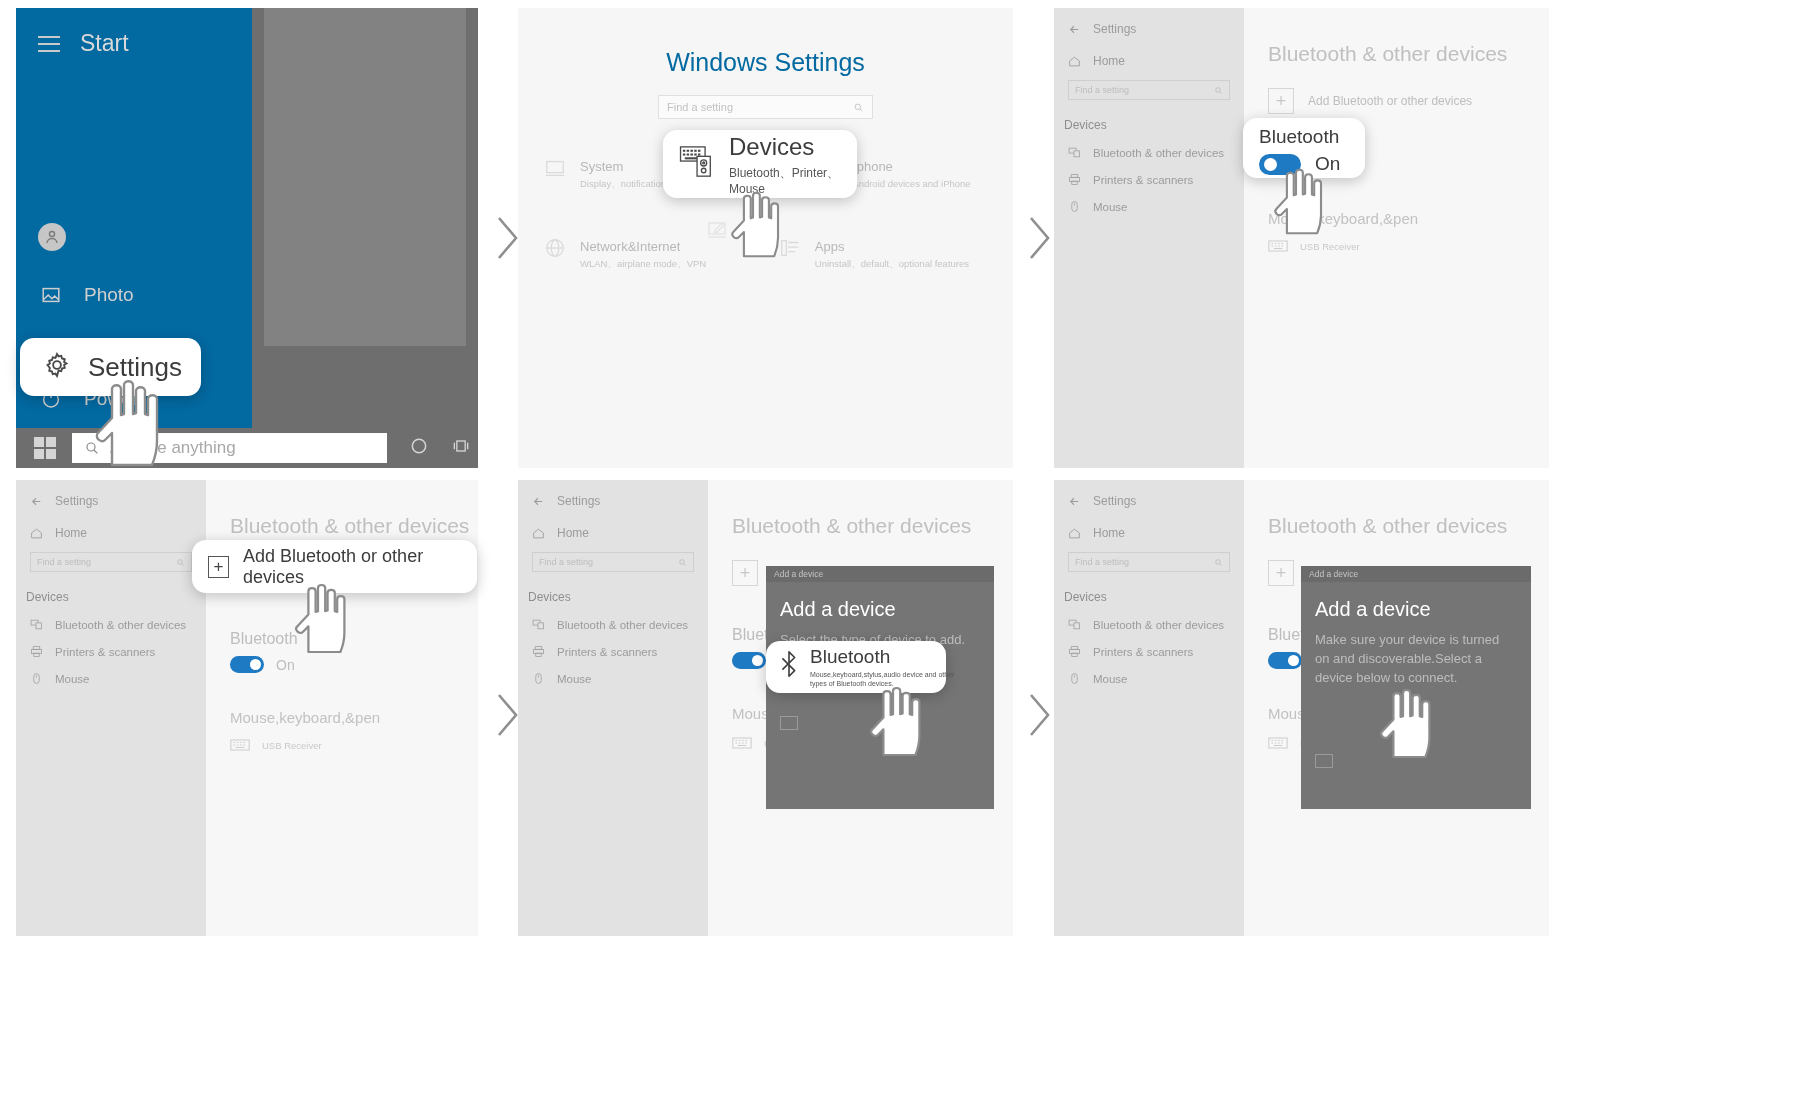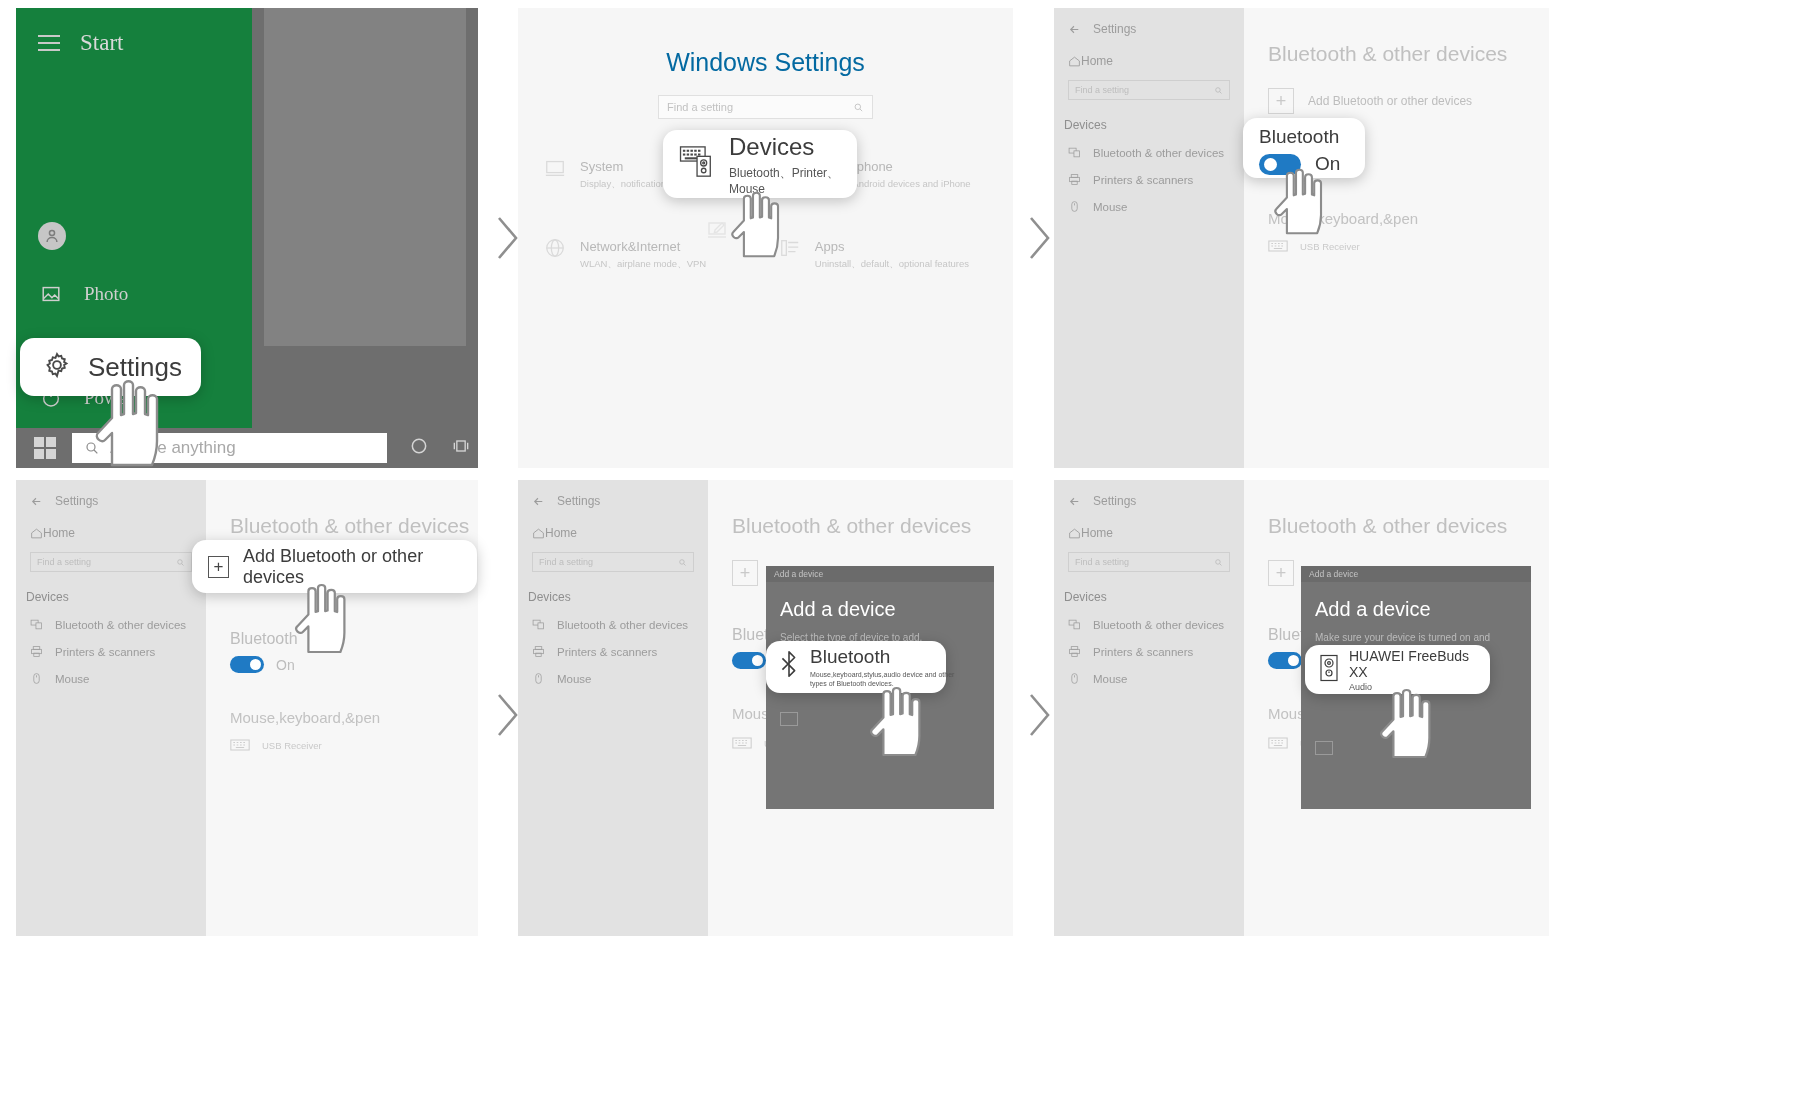--- a/index.html
+++ b/index.html
@@ -10,21 +10,21 @@
   }
   .stage{position:relative;width:1814px;height:1106px;}
 
   
   .panel{position:absolute;overflow:hidden;background:#f7f7f7;}
   .arrow{position:absolute;width:40px;height:60px;}
   .arrow svg{width:100%;height:100%;}
 
   
   .startmenu{background:#6e6e6e;}
-  .sm-left{position:absolute;left:0;top:0;width:236px;bottom:0;background:#15803d;font-family:Liberation Serif, serif;}
+  .sm-left{position:absolute;left:0;top:0;width:236px;bottom:0;background:#0369a1;}
   .sm-right{position:absolute;left:236px;top:0;right:0;bottom:0;background:#6e6e6e;}
   .sm-hdr{display:flex;align-items:center;gap:20px;padding:22px 0 0 22px;}
   .ham{width:22px;height:16px;display:flex;flex-direction:column;justify-content:space-between;}
   .ham i{display:block;height:2px;background:#c9c9c9;}
   .sm-title{color:#d9d9d9;font-size:23px;}
   .sm-item{display:flex;align-items:center;gap:22px;padding-left:24px;color:#cfcfcf;font-size:19px;height:52px;}
   .sm-ico{width:22px;height:22px;flex:0 0 22px;display:flex;align-items:center;justify-content:center;}
   .sm-ico svg{width:22px;height:22px;}
   .avatar{width:28px;height:28px;border-radius:50%;background:#c6c6c6;display:flex;align-items:center;justify-content:center;margin-left:22px;}
   .avatar svg{width:18px;height:18px;}
@@ -50,21 +50,21 @@
   .ws-cell .ci{width:22px;height:22px;flex:0 0 22px;opacity:.55;}
   .ws-cell .ci svg{width:22px;height:22px;}
   .ws-cell .cn{color:#b8b8b8;font-size:13px;line-height:1.2;}
   .ws-cell .cd{color:#c6c6c6;font-size:9.5px;line-height:1.35;margin-top:3px;}
 
   
   .st-nav{position:absolute;left:0;top:0;bottom:0;width:190px;background:#e2e2e2;}
   .st-body{position:absolute;left:190px;top:0;right:0;bottom:0;background:#f7f7f7;}
   .st-back{display:flex;align-items:center;gap:12px;padding:14px 0 0 14px;color:#9c9c9c;font-size:12px;}
   .st-back svg{width:13px;height:13px;}
-  .st-home{display:flex;align-items:center;padding:18px 0 0 14px;color:#9c9c9c;font-size:12px;}
+  .st-home{display:flex;align-items:center;gap:12px;padding:18px 0 0 14px;color:#9c9c9c;font-size:12px;}
   .st-home svg{width:13px;height:13px;}
   .st-find{margin:12px 14px 0;height:20px;border:1px solid #cfcfcf;display:flex;align-items:center;justify-content:space-between;padding:0 6px;}
   .st-find span{color:#bdbdbd;font-size:9px;}
   .st-sec{color:#8f8f8f;font-size:12px;padding:18px 0 0 10px;}
   .st-item{display:flex;align-items:center;gap:12px;padding:14px 0 0 14px;color:#9c9c9c;font-size:11.5px;}
   .st-item svg{width:13px;height:13px;flex:0 0 13px;}
 
   .st-h1{color:#c0c0c0;font-size:21px;padding:34px 0 0 24px;}
   .add-row{display:flex;align-items:center;gap:14px;padding:22px 0 0 24px;}
   .plusbox{width:26px;height:26px;border:1px solid #d6d6d6;display:flex;align-items:center;justify-content:center;color:#c9c9c9;font-size:18px;line-height:1;}
@@ -76,21 +76,21 @@
   .toggle-row .on{color:#bdbdbd;font-size:14px;}
   .mk-lbl{color:#c2c2c2;font-size:15px;padding:36px 0 0 24px;}
   .usb-row{display:flex;align-items:center;gap:12px;padding:12px 0 0 24px;}
   .usb-row svg{width:20px;height:14px;}
   .usb-row span{color:#c9c9c9;font-size:9.5px;}
 
   
   .dlg{position:absolute;background:#757575;}
   .dlg-tb{height:16px;background:#6b6b6b;display:flex;align-items:center;padding-left:8px;color:#c4c4c4;font-size:8.5px;}
   .dlg-h{color:#ffffff;font-size:20px;padding:16px 0 0 14px;}
-  .dlg-p{color:#bdbdbd;font-size:10px;padding:10px 14px 0 14px;line-height:1.45;}
+  .dlg-p{color:#bdbdbd;font-size:13px;padding:10px 14px 0 14px;line-height:1.45;}
   .dlg-stub{width:18px;height:14px;border:1px solid #9a9a9a;margin:auto 0 0 14px;}
 
   
   .callout{position:absolute;background:#fff;border-radius:14px;box-shadow:0 3px 14px rgba(0,0,0,.22);display:flex;align-items:center;}
   .callout .ctext{color:#3c3c3c;}
   .hand{position:absolute;pointer-events:none;}
   .hand svg{display:block;}
 </style>
 </head>
 <body>
@@ -623,34 +623,19 @@
     </div>
 
     <div class="dlg" style="left:247px;top:86px;width:230px;height:243px;display:flex;flex-direction:column;">
       <div class="dlg-tb">Add a device</div>
       <div class="dlg-h">Add a device</div>
       <div class="dlg-p">Make sure your device is turned on and discoverable.Select a device below to connect.</div>
       <div class="dlg-stub" style="margin-top:66px"></div>
     </div>
   </div>
 
-  <div class="callout" style="left:1305px;top:645px;width:185px;height:49px;gap:10px;padding-left:14px;">
-    <span>
-      <svg width="20" height="28" viewBox="0 0 20 28" fill="none" stroke="#3c3c3c" stroke-width="1.2">
-        <rect x="2" y="1.5" width="16" height="25"></rect>
-        <circle cx="10" cy="9" r="4"></circle>
-          <circle cx="10" cy="9" r="1.4"></circle>
-        <circle cx="10" cy="19" r="3"></circle>
-          <path d="M10 17.5v1.6"></path>
-      </svg>
-    </span>
-    <span>
-      <span class="ctext" style="display:block;font-size:14px;">HUAWEI FreeBuds XX</span>
-      <span class="ctext" style="display:block;font-size:9px;margin-top:2px;color:#555;">Audio</span>
-    </span>
-  </div>
   <div class="hand" style="left:1372px;top:685px;">
     <svg width="62" height="76" viewBox="0 0 76 95">
       <path d="M26 90V58l-7 7c-4 4-11-3-7-7l14-15V14c0-5 9-5 9 0v26l3-1V10c0-5 9-5 9 0v29l3-1V16c0-5 9-5 9 0v23l3 1V24c0-5 9-5 9 0v42c0 12-5 24-5 24z" fill="#ffffff" stroke="#8c8c8c" stroke-width="2.8" stroke-linejoin="round"></path>
     </svg>
   </div>
 
 </div>
 
 </body></html>

